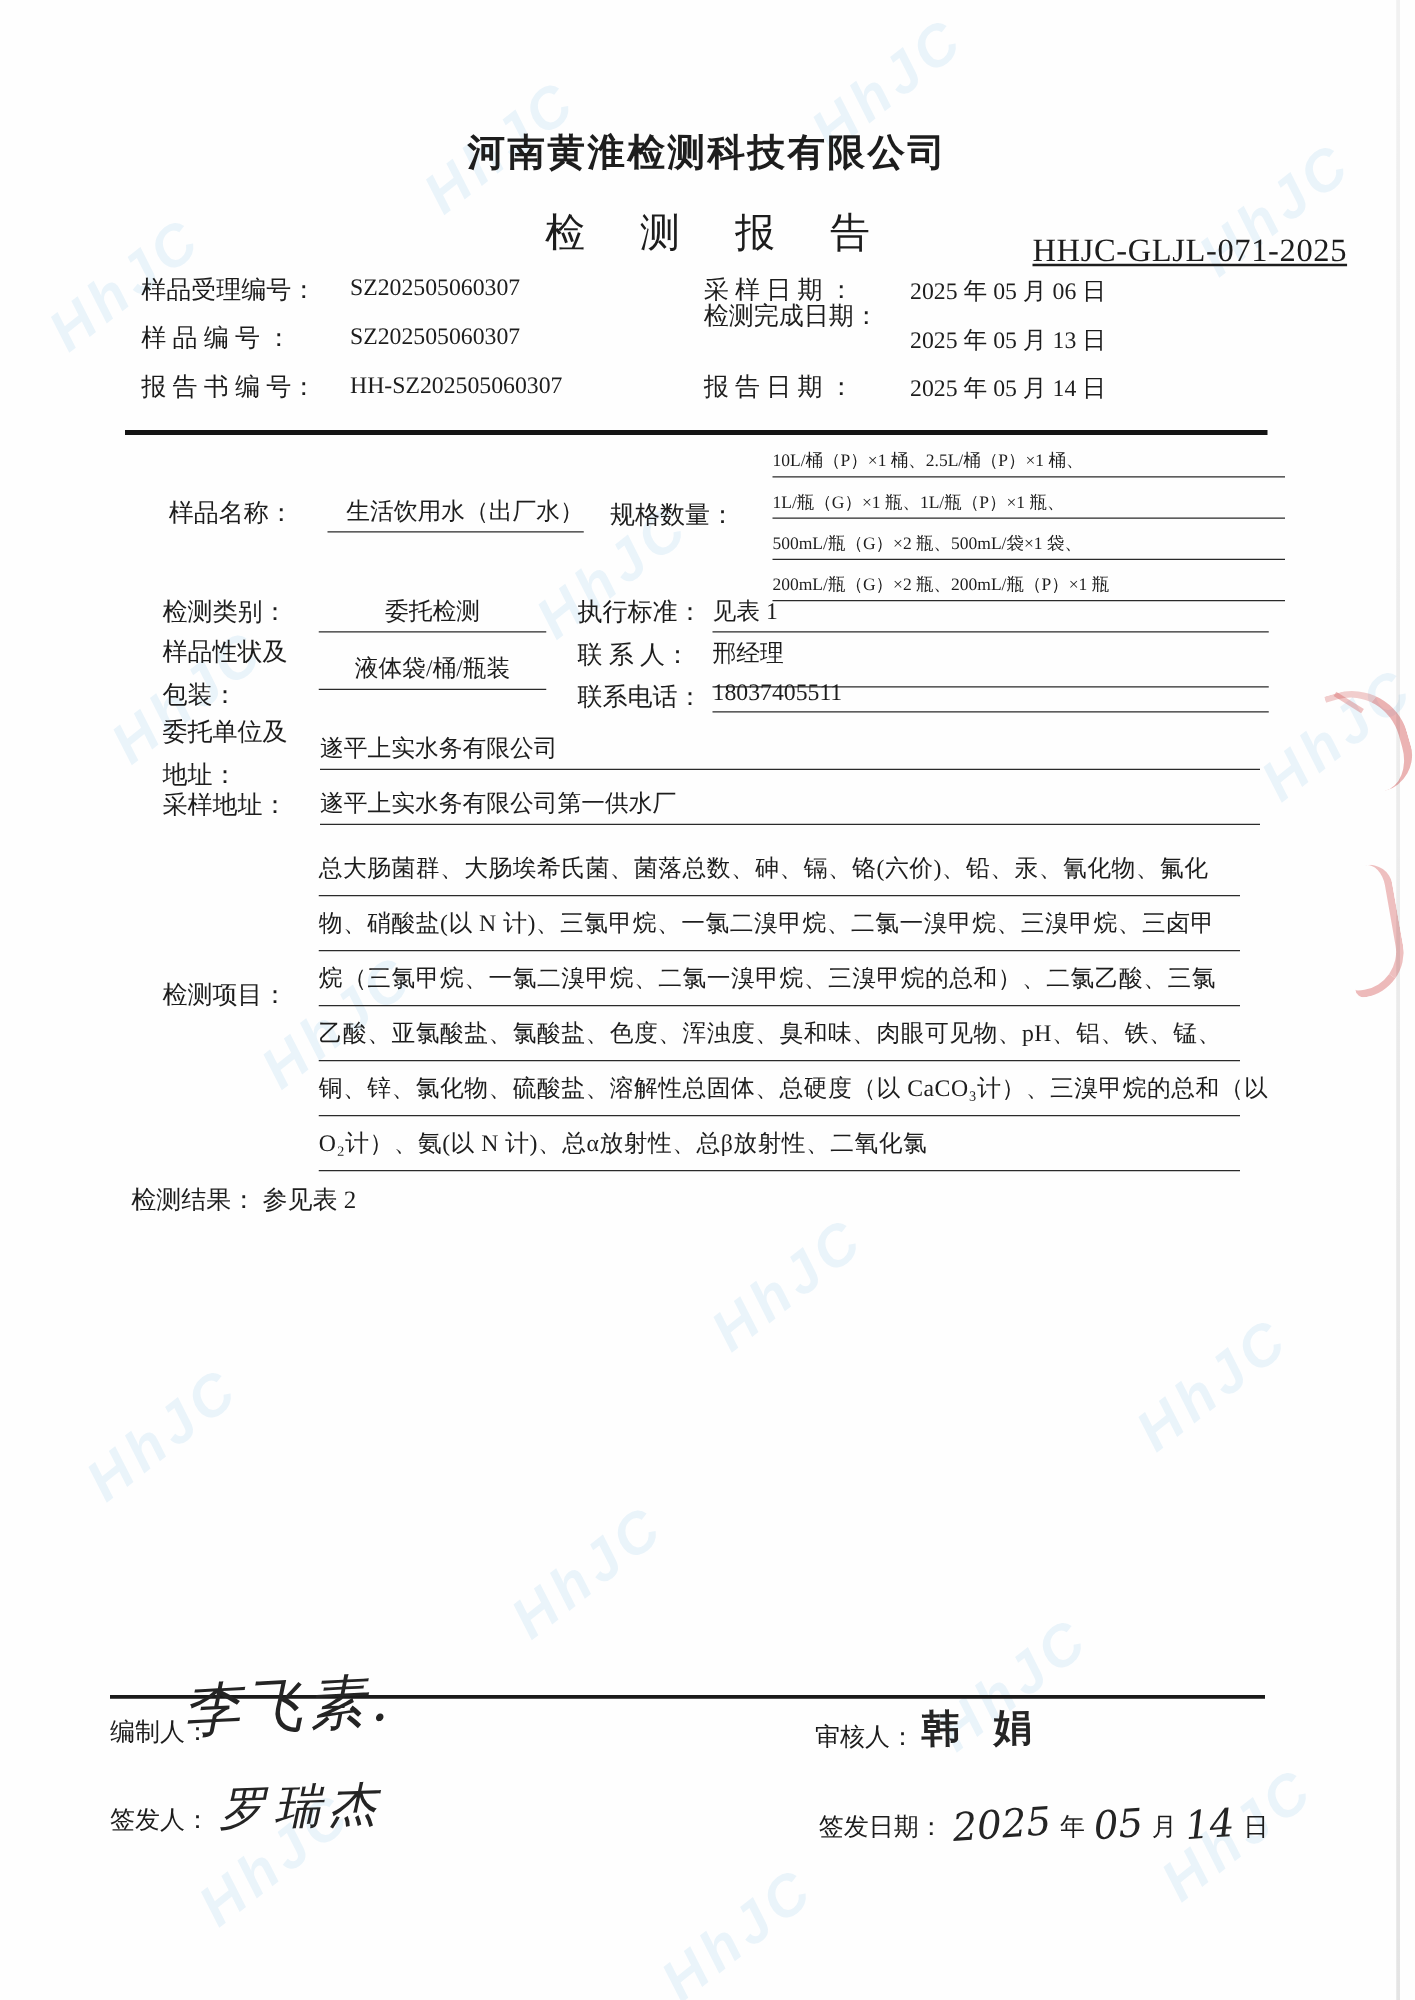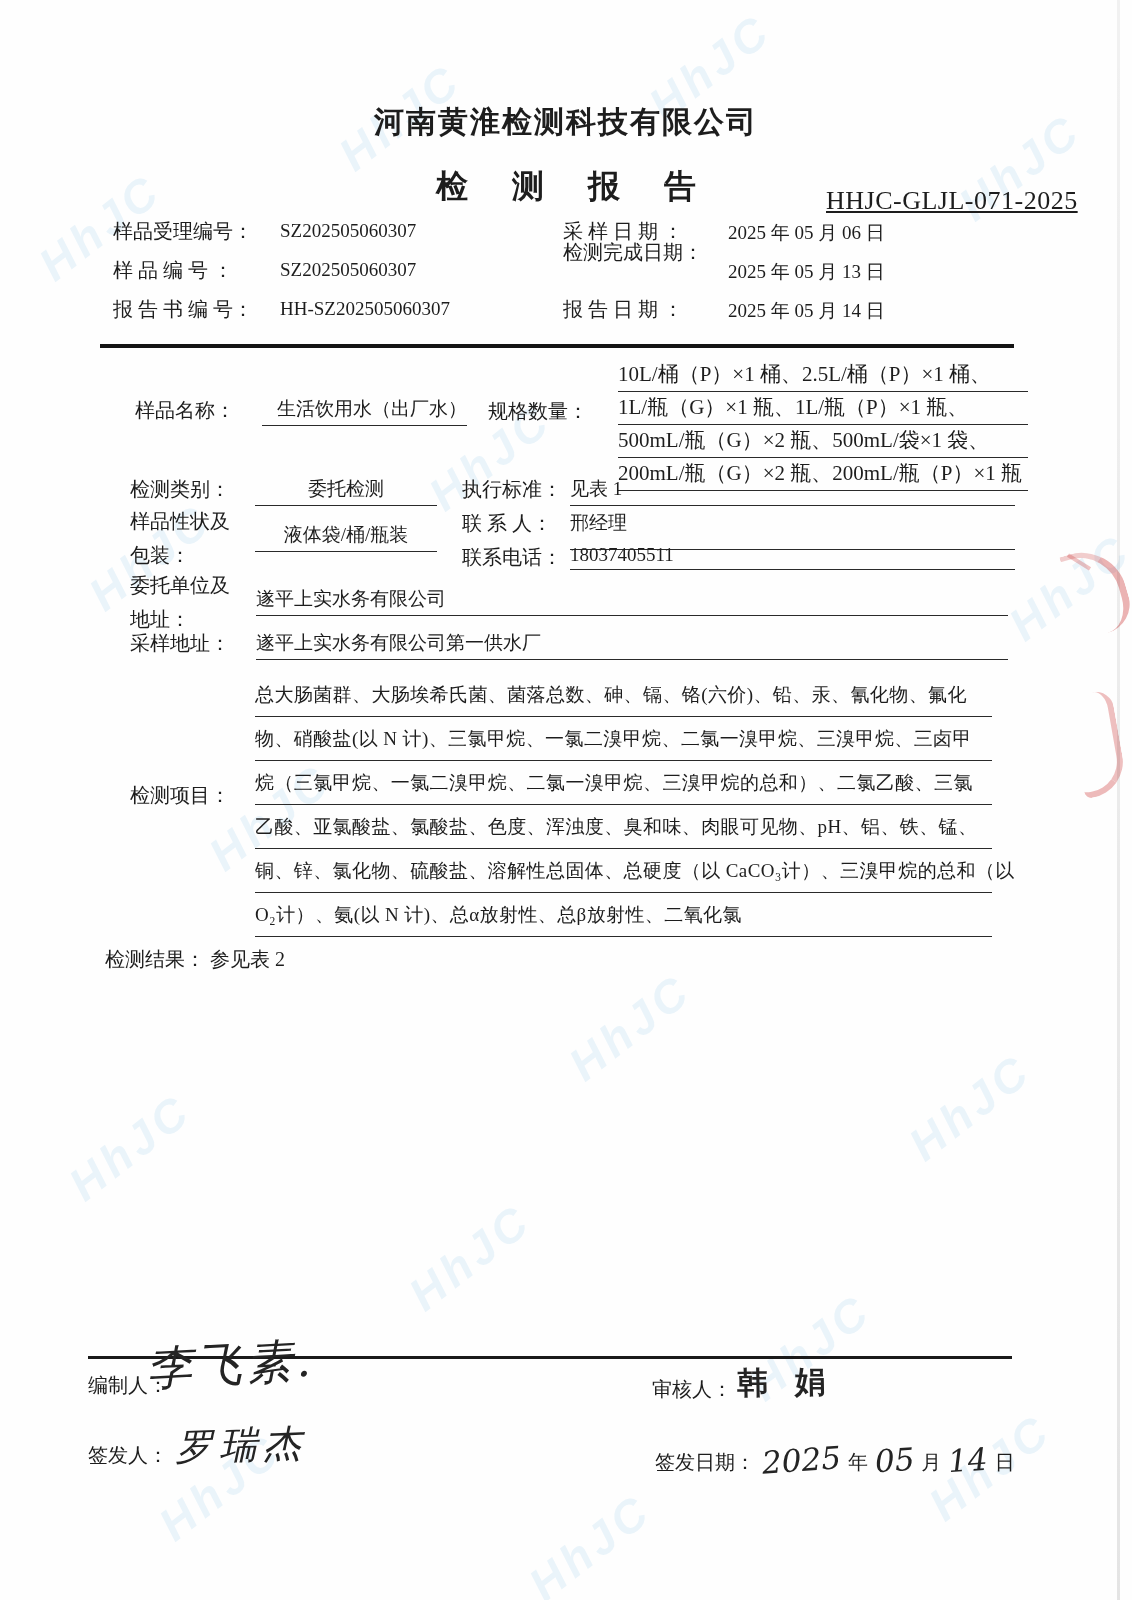--- a/index.html
+++ b/index.html
@@ -13,38 +13,38 @@
 
   
   .wm {
     position:absolute; font-family:"Liberation Sans","DejaVu Sans",sans-serif;
     font-style:italic; font-weight:bold; font-size:46px; letter-spacing:5px;
     color:rgba(110,185,230,0.14); transform:rotate(-38deg); pointer-events:none;
   }
 
   
   .company { left:0; right:0; top:102px; text-align:center; font-size:30px; font-weight:bold; letter-spacing:2px; }
-  .report-title { left:0; right:0; top:165px; text-align:center; font-size:32px; font-weight:bold; letter-spacing:18px; text-indent:18px; }
+  .report-title { left:0; right:0; top:165px; text-align:center; font-size:32px; font-weight:normal; letter-spacing:18px; text-indent:18px; }
   .doc-code { left:826px; top:186px; font-size:26px; letter-spacing:0.5px;text-decoration:underline; }
 
   
   .lab { font-size:20px; }
   .val { font-size:19px; }
   .meta-l-lab { left:113px; }
   .meta-l-val { left:280px; }
   .meta-r-lab { left:563px; }
   .meta-r-val { left:728px; }
   .page-info { left:0; right:120px; top:322px; text-align:right; font-size:19px; }
   .hr1 { left:100px; top:344px; width:914px; height:4px; background:#141414; }
   .hr2 { left:88px; top:1356px; width:924px; height:3px; background:#1a1a1a; }
 
   .ul { border-bottom:1.6px solid #2a2a2a; }
   .ctr { text-align:center; }
 
-  .spec-line { left:618px; width:410px; font-size:21px; border-bottom:1.6px solid #2a2a2a; padding-bottom:3px; }
+  .spec-line { left:618px; width:410px; font-size:14px; border-bottom:1.6px solid #2a2a2a; padding-bottom:3px; }
   .field-box-s { width:182px; }
   .field-box-m { width:205px;text-align:right; }
   .field-box-r { width:445px; }
   .field-box-w { width:752px; }
 
   .item-line { left:255px; width:737px; font-size:19px; letter-spacing:0.4px; border-bottom:1.6px solid #2a2a2a; padding-bottom:8px; }
 
   
   .hand {
     font-family:"DejaVu Serif","Liberation Serif",serif; font-style:italic;

